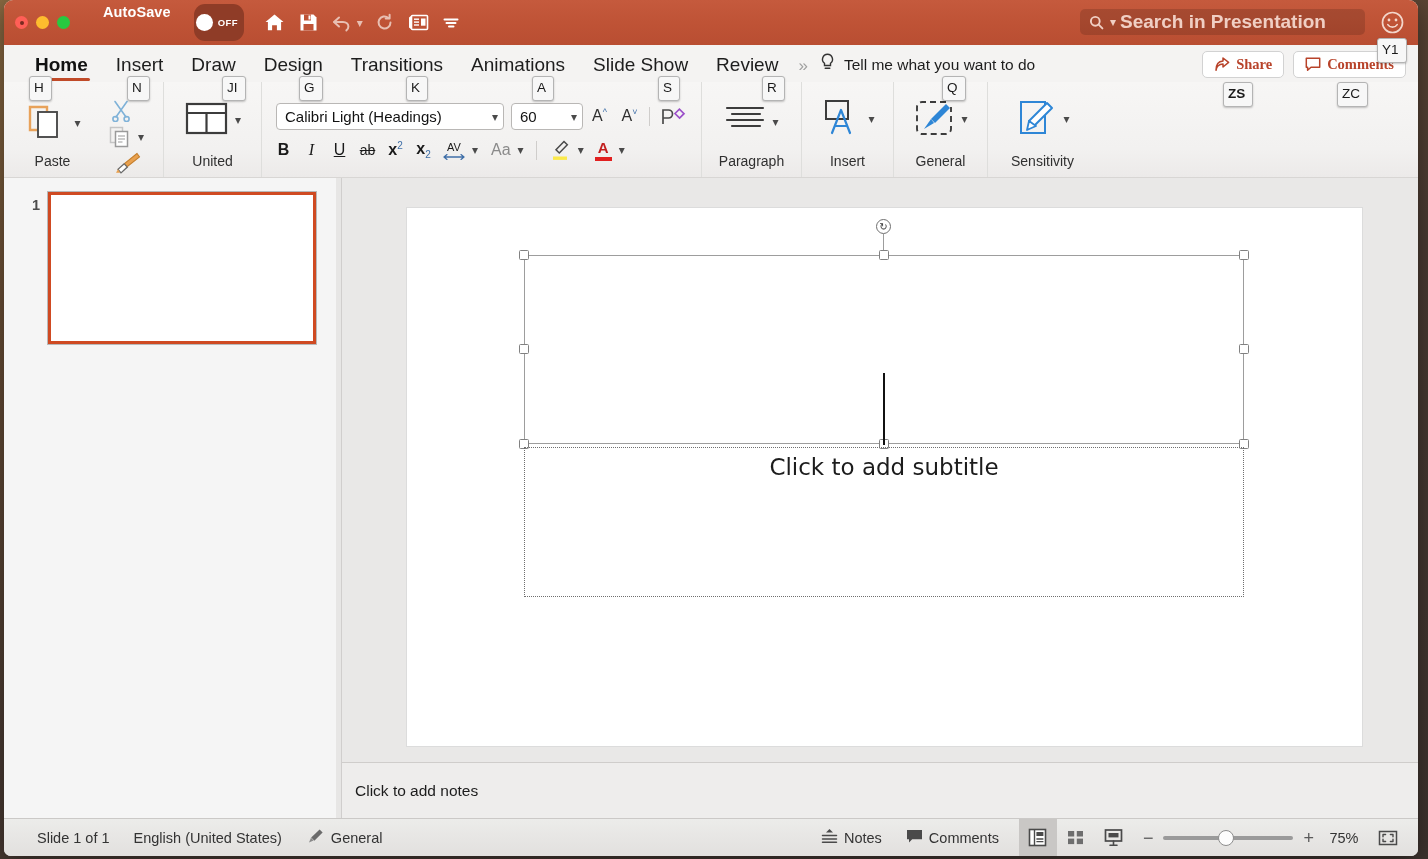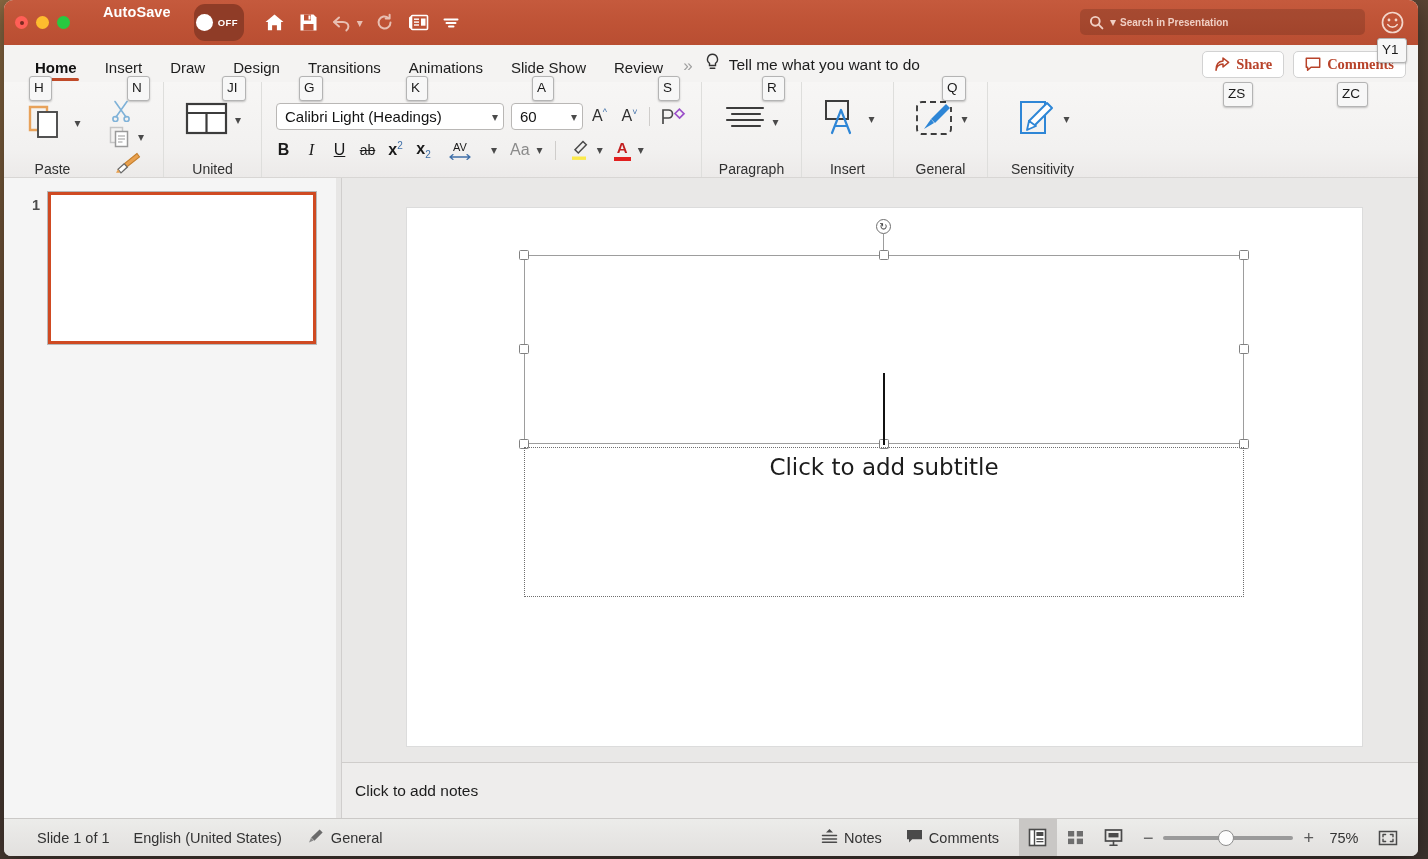--- a/index.html
+++ b/index.html
@@ -54,32 +54,32 @@
   .win-title {
     position:absolute; left:0; right:0; text-align:center;
     color:#fff; font-size:15.5px; pointer-events:none;
   }
   .search-box {
     position:absolute; right:53px; top:9px;
     width: 285px; height: 26px; border-radius: 5px;
     background: rgba(0,0,0,.14);
     display:flex; align-items:center; padding: 0 9px; gap:4px;
   }
-  .search-ph { color:#f0cfc4; font-size:10px; font-weight:bold; }
+  .search-ph { color:#f0cfc4; font-size:19px; font-weight:bold; }
   .smiley { position:absolute; right:14px; top:11px; }
 
   
   .tabstrip {
     position: relative;
     height: 37px;
     background: #f4f3f2;
     display:flex; align-items:flex-end; padding-left: 17px;
   }
   .tab {
-    font-size: 15px; color:#1d1d1d;
+    font-size: 19px; color:#1d1d1d;
     padding: 0 14px 6px 14px; position:relative; cursor:default;
     white-space: nowrap;
   }
   .tab.active { font-weight: bold; color:#111; }
   .tab.active::after {
     content:""; position:absolute; left:12px; right:12px; bottom:1px;
     height:3px; background:#c04a28; border-radius:2px;
   }
   .chev-more { color:#a0a0a0; font-size:17px; padding: 0 6px 6px 6px; letter-spacing:-2px;}
   .tellme { display:flex; align-items:center; gap:9px; padding: 0 0 6px 8px; }
@@ -95,21 +95,21 @@
   .ribbon {
     position: relative;
     height: 96px;
     background: linear-gradient(180deg,#f7f6f5 0%, #f2f1f0 70%, #eceae9 100%);
     border-bottom: 1px solid #d8d6d4;
     display:flex; align-items:stretch;
   }
   .grp { position:relative; display:flex; flex-direction:column; align-items:center;
          justify-content:flex-start; padding: 5px 8px 0 8px; }
   .grp + .grp { border-left: 1px solid #dededc; }
-  .grp-label { font-size: 14px; color:#303030; position:absolute; bottom:0; left:0; right:0; text-align:center;}
+  .grp-label { font-size: 14px; color:#303030; position:absolute; bottom:8px; left:0; right:0; text-align:center;}
   .grp-body { display:flex; align-items:flex-start; gap:4px; padding-top:7px; }
   .icon-btn { display:flex; flex-direction:column; align-items:center; cursor:default; }
   .chev { color:#4a4a4a; font-size:12px; line-height:1; margin-left:2px; }
   .row2 { display:flex; align-items:center; gap:9px; margin-top:9px; padding-left:4px; }
   .fmt { font-size:16px; color:#1a1a1a; width:19px; text-align:center; cursor:default;}
   .sep-v { width:1px; height:19px; background:#cfcdcb; margin:0 3px;}
 
   .combo {
     height: 27px; border:1px solid #b9b7b5; border-radius:4px; background:#fff;
     display:flex; align-items:center; justify-content:space-between;
@@ -411,21 +411,21 @@
         <span class="fmt" style="font-weight:bold;">B</span>
         <span class="fmt" style="font-style:italic; font-family:'Liberation Serif',serif;">I</span>
         <span class="fmt" style="text-decoration:underline;">U</span>
         <span class="fmt" style="text-decoration:line-through; font-size:14px;">ab</span>
         <span class="fmt">
           <span style="font-weight:bold;">x</span><sup style="color:#3f6fa8; font-size:10px;">2</sup>
         </span>
         <span class="fmt">
           <span style="font-weight:bold;">x</span><sub style="color:#3f6fa8; font-size:10px;">2</sub>
         </span>
-        <span style="display:flex; align-items:center; gap:17px; margin-left:6px;">
+        <span style="display:flex; align-items:center; gap:4px; margin-left:0;">
           <svg width="24" height="21" viewBox="0 0 24 21">
               <text x="12" y="11" font-size="11" text-anchor="middle" fill="#1a1a1a" font-family="Liberation Sans">AV</text>
               <path d="M2 17h20M2 17l3-2.4M2 17l3 2.4M22 17l-3-2.4M22 17l-3 2.4" stroke="#3f6fa8" stroke-width="1.3" fill="none" stroke-linecap="round"></path>
             </svg>
           <span class="chev">▾</span>
         </span>
         <span style="display:flex; align-items:center; gap:5px; margin-left:4px;">
           <span style="font-size:16px; color:#8a8a8a;">Aa</span>
           <span class="chev">▾</span>
         </span>
@@ -501,21 +501,21 @@
             <path d="M32 5 14 23l5 5L37 10z" fill="#fff" stroke="#2e86d6" stroke-width="2" stroke-linejoin="round"></path>
             <path d="M14 23l-2 9 9-4z" fill="#fff" stroke="#2e86d6" stroke-width="1.8" stroke-linejoin="round"></path>
           </svg>
         </div>
         <span class="chev" style="margin-top:15px;">▾</span>
       </div>
       <div class="grp-label">Sensitivity</div>
     </div>
   </div>
 
-  <div class="keytip" style="left:1219px; top:82px;">ZS</div>
+  <div class="keytip" style="left:1219px; top:82px;font-weight:bold;">ZS</div>
   <div class="keytip" style="left:1333px; top:82px;">ZC</div>
   <div class="keytip" style="left:1373px; top:38px;">Y1</div>
 
   <div class="workarea">
 
     <div class="thumbpane">
       <div class="thumb-row">
         <div class="thumb-num">1</div>
         <div class="thumb"></div>
       </div>

